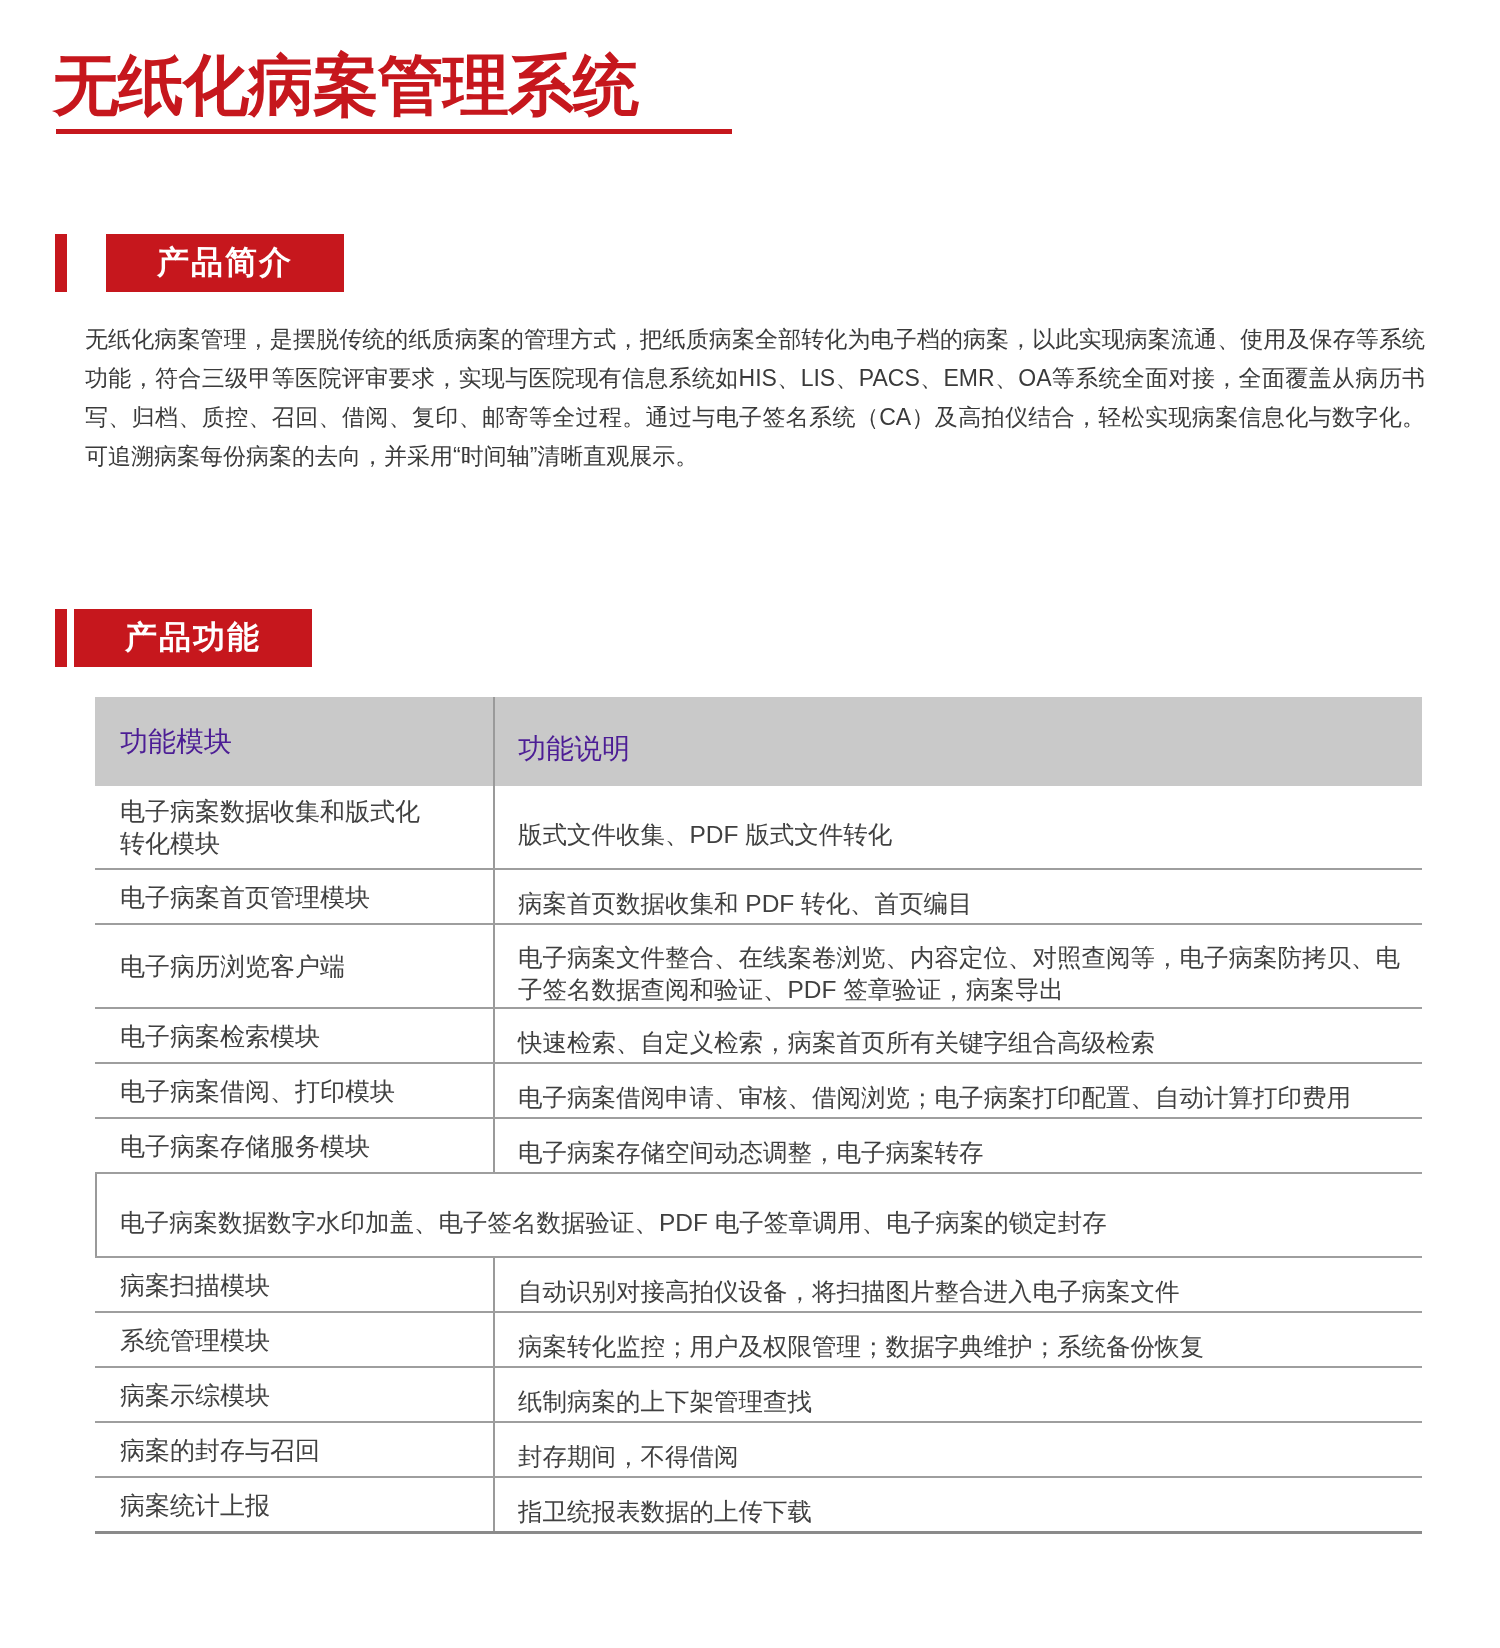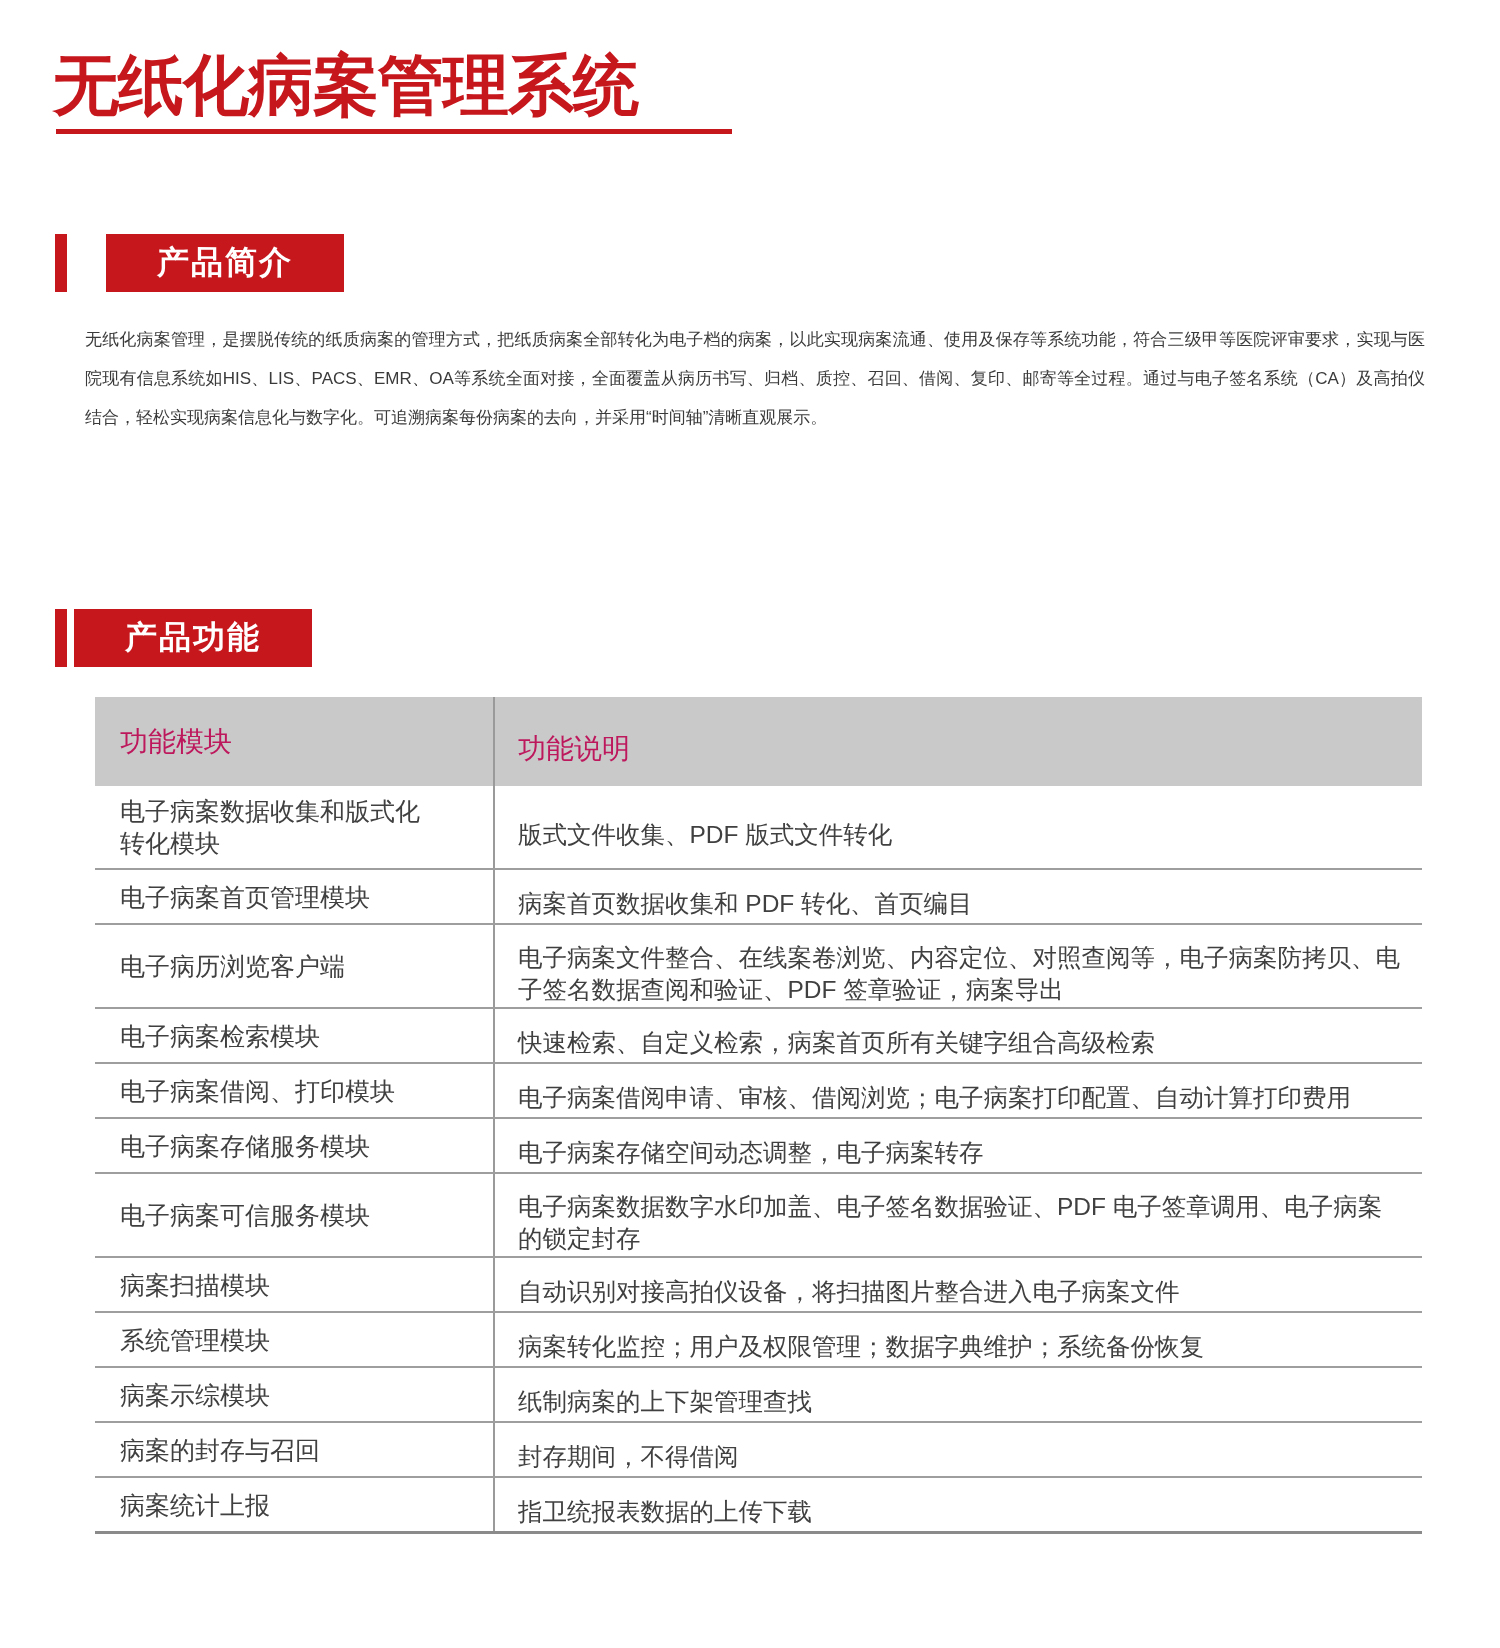--- a/index.html
+++ b/index.html
@@ -30,21 +30,21 @@
   }
   .section-header .header-label {
     color: #ffffff; font-size: 32px; font-weight: bold; letter-spacing: 2px;
   }
   .header-intro { top: 234px; gap: 32px; }
   .header-features { top: 586px; margin-top: 23px; }
 
   
   .intro-paragraph {
     position: absolute; left: 85px; top: 320px; width: 1340px;
-    font-size: 17px; line-height: 39px; color: #3A3A3A;
+    font-size: 23px; line-height: 39px; color: #3A3A3A;
     text-align: justify; text-justify: inter-ideograph;
   }
 
   
   .features-table {
     position: absolute; left: 95px; top: 697px; width: 1327px;
   }
   .thead {
     height: 89px; background: #C9C9C9; display: flex; align-items: stretch;
   }
@@ -55,21 +55,21 @@
   .cell { box-sizing: border-box; display: flex; align-items: center; }
   .col1 {
     width: 398px; padding: 0 63px 0 25px;
     font-size: 25px; line-height: 32px; color: #404040;
   }
   .col2 {
     flex: 1; padding: 15px 18px 0 23px; border-left: 2px solid #9A9A9A;
     font-size: 24.5px; line-height: 32px; color: #404040;
   }
   .thead .col1, .thead .col2 {
-    font-size: 28px; color: #be185d; font-weight: 500;
+    font-size: 28px; color: #4c1d95; font-weight: 500;
   }
 </style>
 </head>
 <body>
 
 <div class="page">
 
   <div class="doc-title">无纸化病案管理系统</div>
   <div class="title-underline"></div>
 
@@ -113,21 +113,20 @@
         </div>
         <div class="trow">
           <div class="cell col1">电子病案借阅、打印模块</div>
           <div class="cell col2">电子病案借阅申请、审核、借阅浏览；电子病案打印配置、自动计算打印费用</div>
         </div>
         <div class="trow">
           <div class="cell col1">电子病案存储服务模块</div>
           <div class="cell col2">电子病案存储空间动态调整，电子病案转存</div>
         </div>
         <div class="trow tall">
-          <div class="cell col1">电子病案可信服务模块</div>
           <div class="cell col2">电子病案数据数字水印加盖、电子签名数据验证、PDF 电子签章调用、电子病案的锁定封存</div>
         </div>
         <div class="trow">
           <div class="cell col1">病案扫描模块</div>
           <div class="cell col2">自动识别对接高拍仪设备，将扫描图片整合进入电子病案文件</div>
         </div>
         <div class="trow">
           <div class="cell col1">系统管理模块</div>
           <div class="cell col2">病案转化监控；用户及权限管理；数据字典维护；系统备份恢复</div>
         </div>

